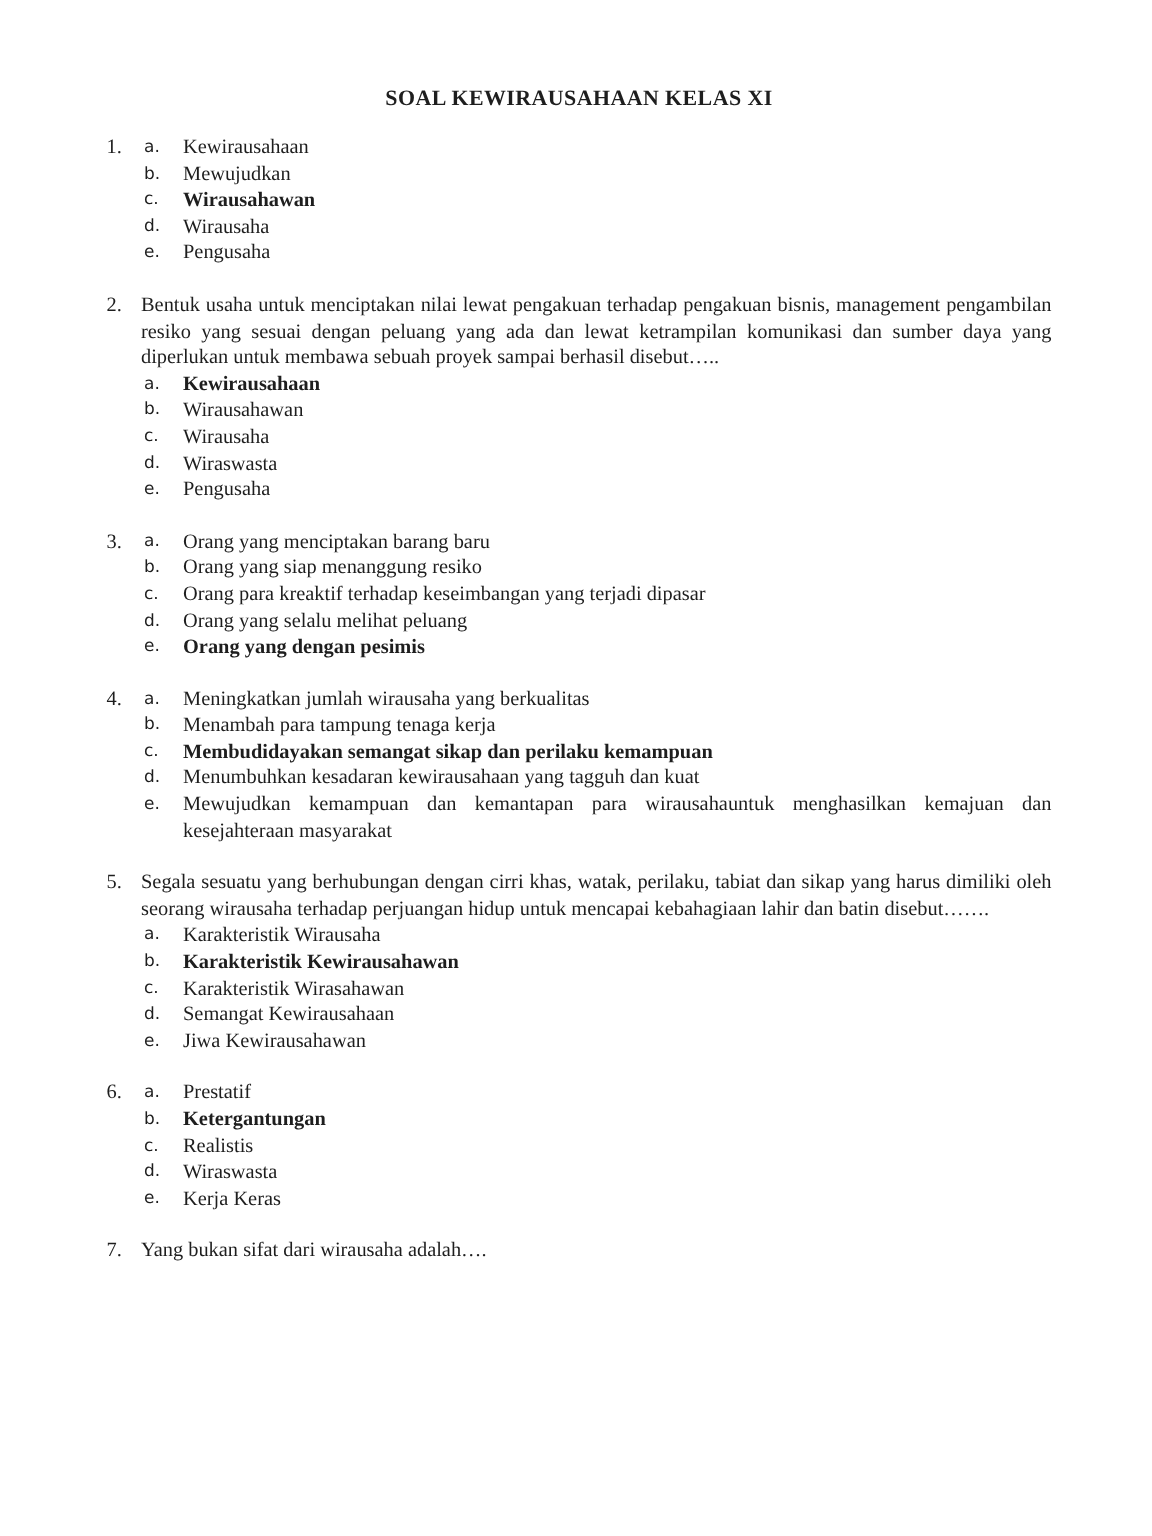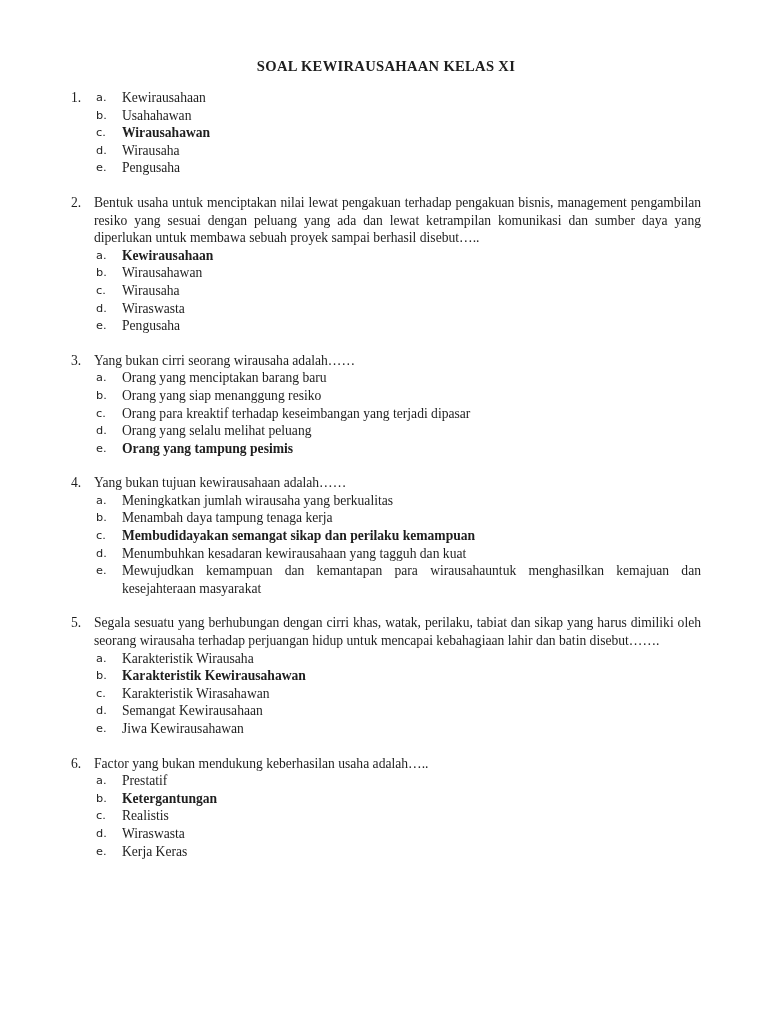--- a/index.html
+++ b/index.html
@@ -73,21 +73,21 @@
       <div class="question">
         <div class="q-num">1.</div>
         <div class="q-body">
           <div class="options">
             <div class="opt">
               <span class="opt-letter">a.</span>
               <span class="opt-text">Kewirausahaan</span>
             </div>
             <div class="opt">
               <span class="opt-letter">b.</span>
-              <span class="opt-text">Usahahawan</span>
+              <span class="opt-text">Mewujudkan</span>
             </div>
             <div class="opt">
               <span class="opt-letter">c.</span>
               <span class="opt-text bold">Wirausahawan</span>
             </div>
             <div class="opt">
               <span class="opt-letter">d.</span>
               <span class="opt-text">Wirausaha</span>
             </div>
             <div class="opt">
@@ -121,57 +121,55 @@
             <div class="opt">
               <span class="opt-letter">e.</span>
               <span class="opt-text">Pengusaha</span>
             </div>
           </div>
         </div>
       </div>
       <div class="question">
         <div class="q-num">3.</div>
         <div class="q-body">
-          <div class="q-text">Yang bukan cirri seorang wirausaha adalah……</div>
           <div class="options">
             <div class="opt">
               <span class="opt-letter">a.</span>
               <span class="opt-text">Orang yang menciptakan barang baru</span>
             </div>
             <div class="opt">
               <span class="opt-letter">b.</span>
               <span class="opt-text">Orang yang siap menanggung resiko</span>
             </div>
             <div class="opt">
               <span class="opt-letter">c.</span>
               <span class="opt-text">Orang para kreaktif terhadap keseimbangan yang terjadi dipasar</span>
             </div>
             <div class="opt">
               <span class="opt-letter">d.</span>
               <span class="opt-text">Orang yang selalu melihat peluang</span>
             </div>
             <div class="opt">
               <span class="opt-letter">e.</span>
-              <span class="opt-text bold">Orang yang tampung pesimis</span>
+              <span class="opt-text bold">Orang yang dengan pesimis</span>
             </div>
           </div>
         </div>
       </div>
       <div class="question">
         <div class="q-num">4.</div>
         <div class="q-body">
-          <div class="q-text">Yang bukan tujuan kewirausahaan adalah……</div>
           <div class="options">
             <div class="opt">
               <span class="opt-letter">a.</span>
               <span class="opt-text">Meningkatkan jumlah wirausaha yang berkualitas</span>
             </div>
             <div class="opt">
               <span class="opt-letter">b.</span>
-              <span class="opt-text">Menambah daya tampung tenaga kerja</span>
+              <span class="opt-text">Menambah para tampung tenaga kerja</span>
             </div>
             <div class="opt">
               <span class="opt-letter">c.</span>
               <span class="opt-text bold">Membudidayakan semangat sikap dan perilaku kemampuan</span>
             </div>
             <div class="opt">
               <span class="opt-letter">d.</span>
               <span class="opt-text">Menumbuhkan kesadaran kewirausahaan yang tagguh dan kuat</span>
             </div>
             <div class="opt">
@@ -205,21 +203,20 @@
             <div class="opt">
               <span class="opt-letter">e.</span>
               <span class="opt-text">Jiwa Kewirausahawan</span>
             </div>
           </div>
         </div>
       </div>
       <div class="question">
         <div class="q-num">6.</div>
         <div class="q-body">
-          <div class="q-text">Factor yang bukan mendukung keberhasilan usaha adalah…..</div>
           <div class="options">
             <div class="opt">
               <span class="opt-letter">a.</span>
               <span class="opt-text">Prestatif</span>
             </div>
             <div class="opt">
               <span class="opt-letter">b.</span>
               <span class="opt-text bold">Ketergantungan</span>
             </div>
             <div class="opt">

